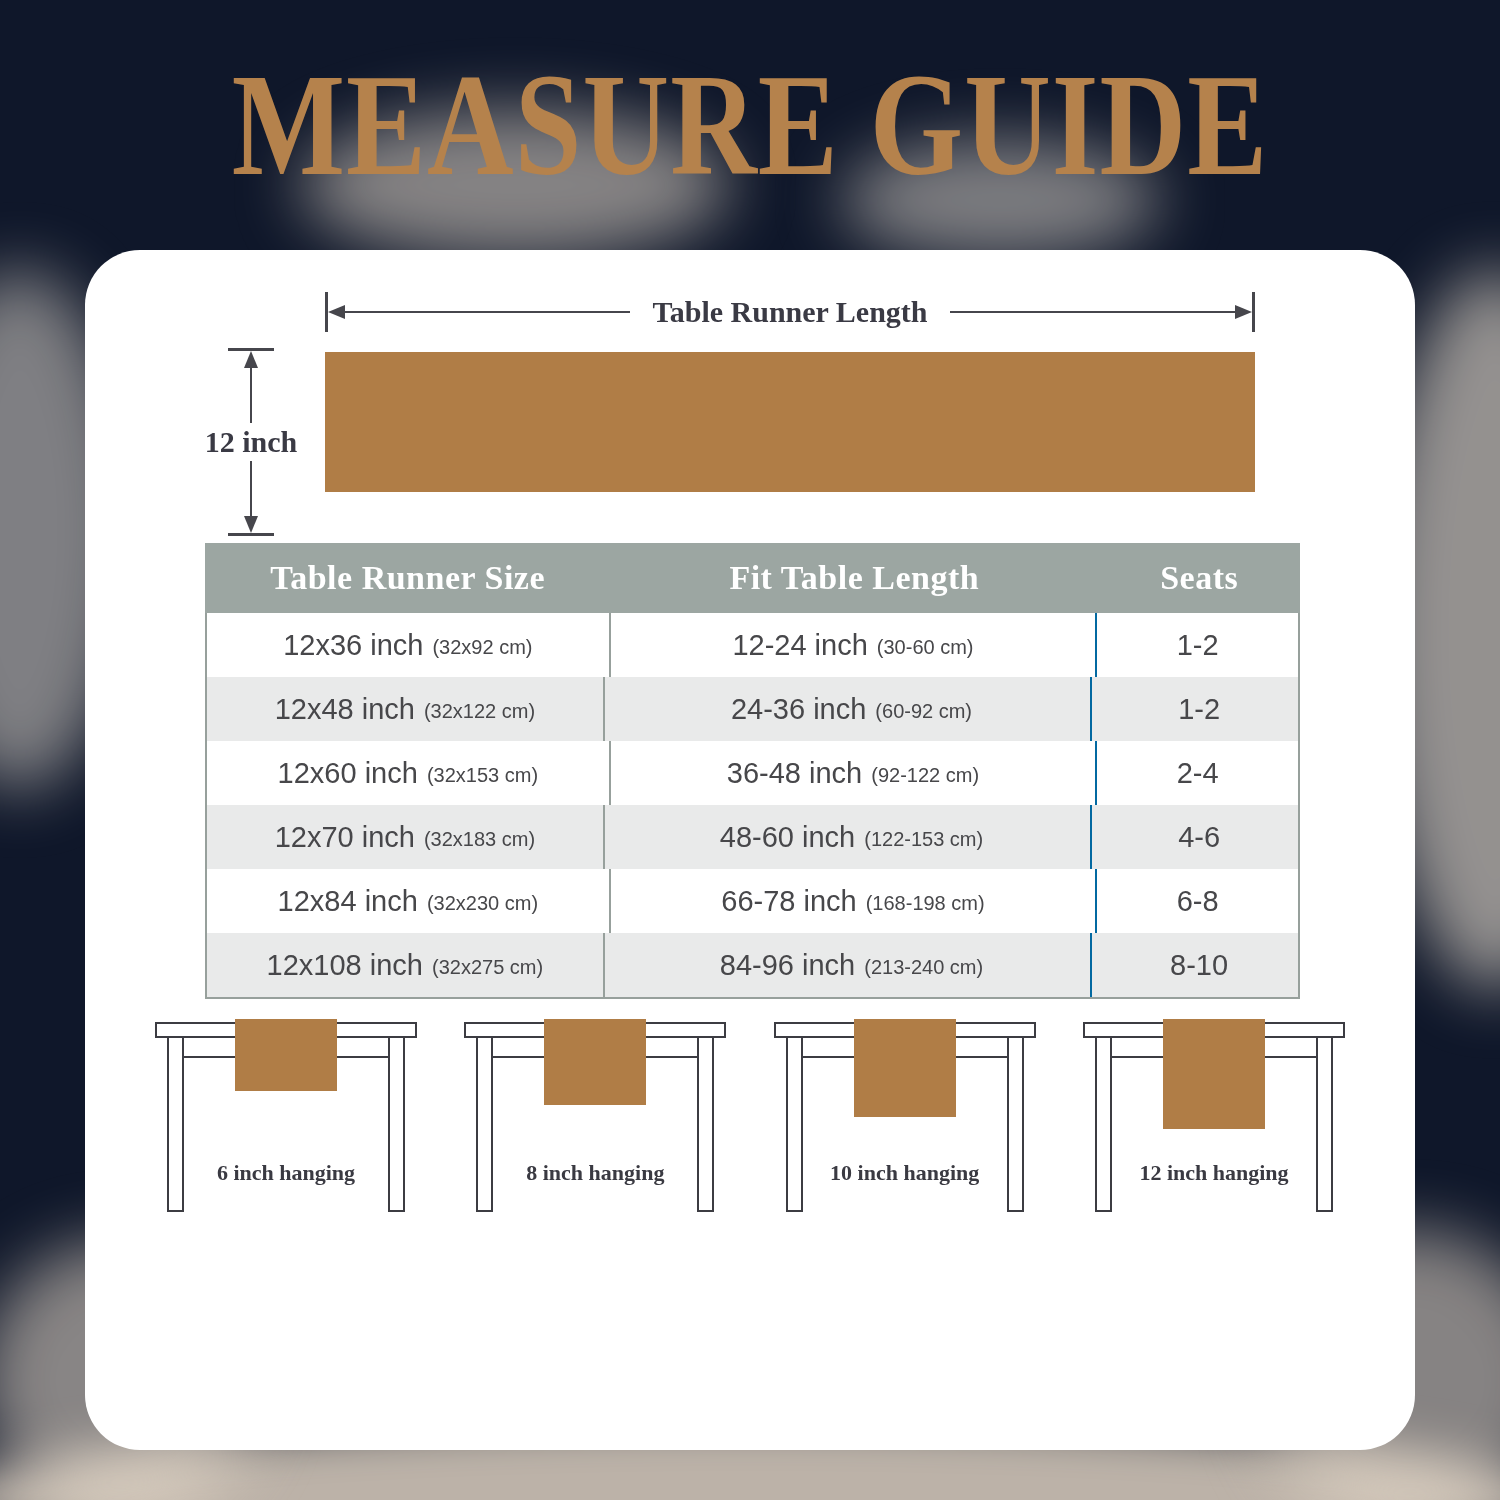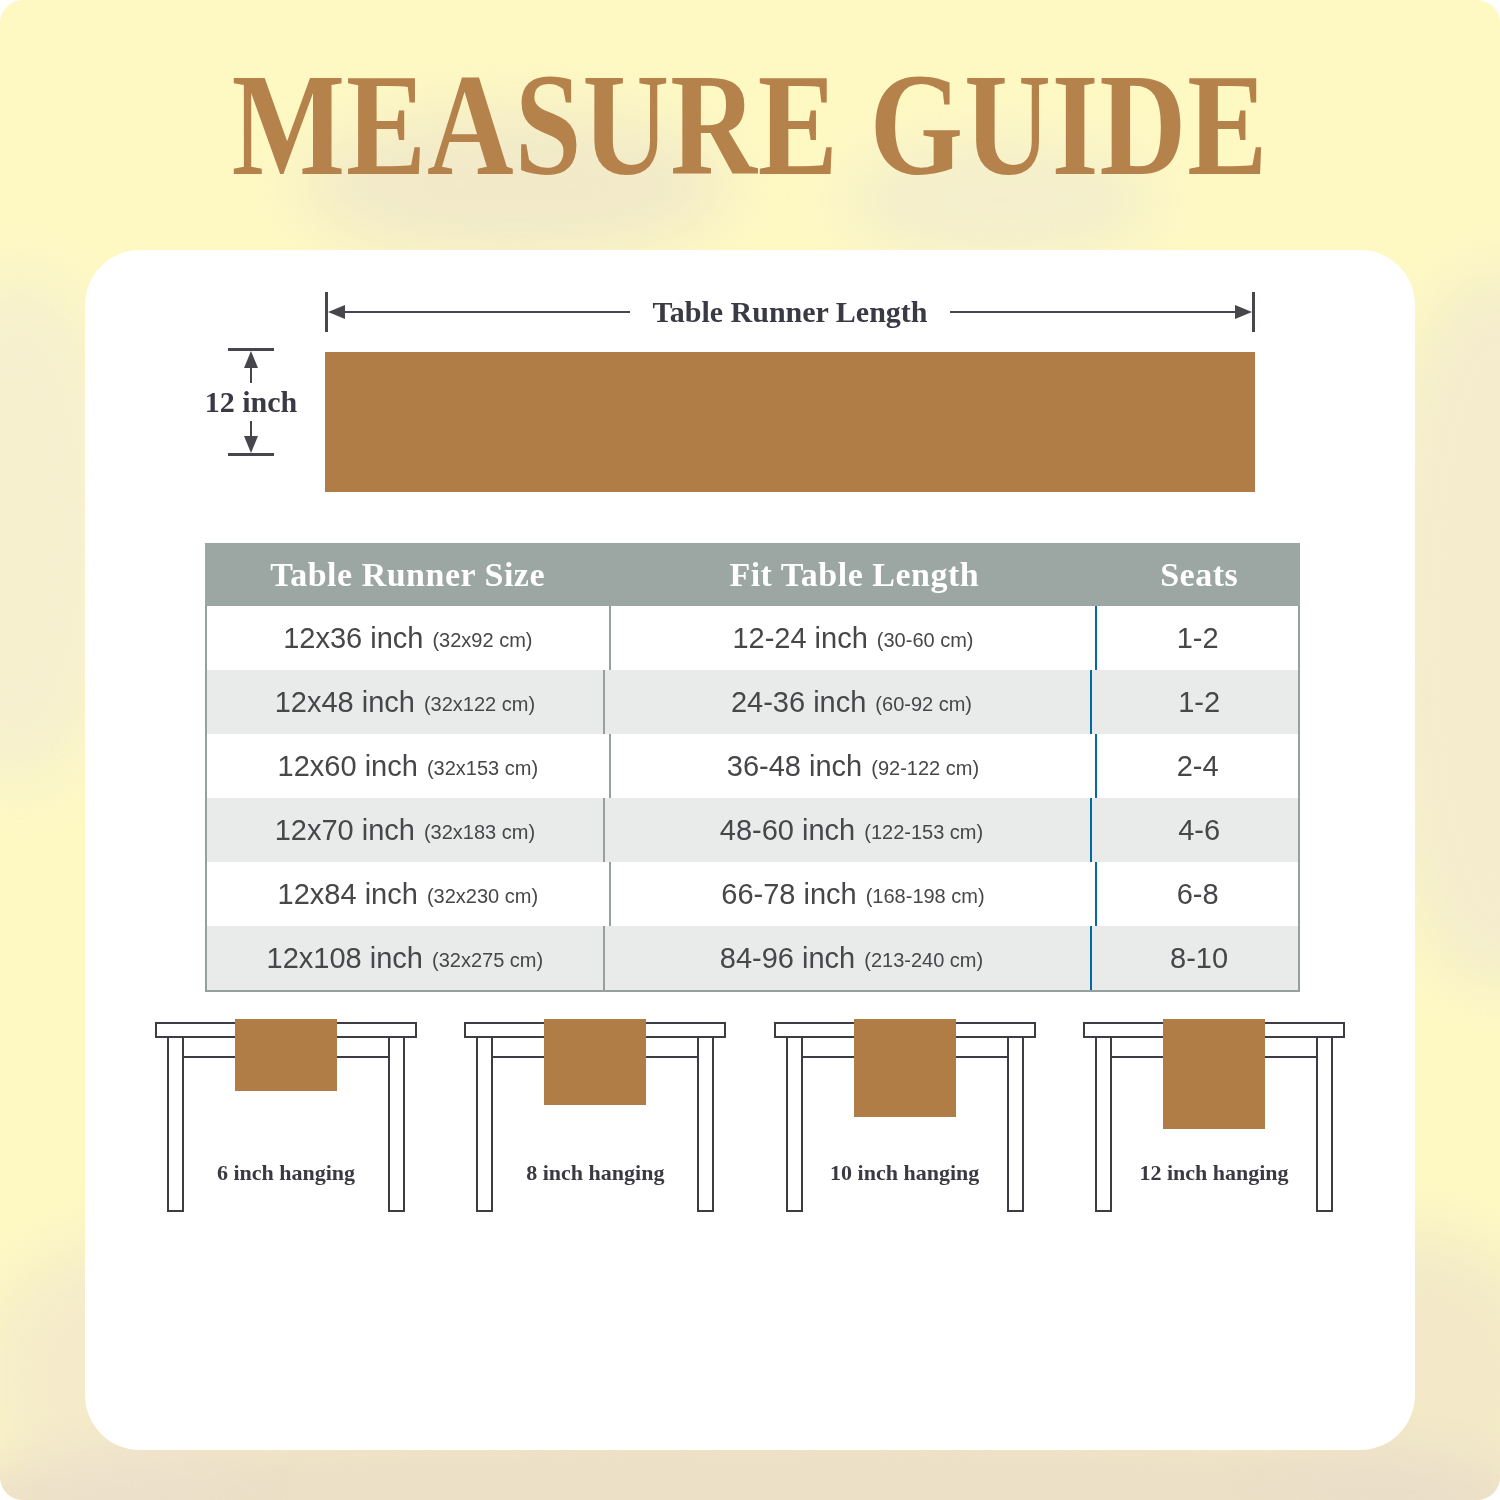--- a/index.html
+++ b/index.html
@@ -1,18 +1,18 @@
 <!DOCTYPE html>
 <html><head>
 <meta charset="utf-8">
 <style>
   html,body{margin:0;padding:0;}
   *{box-sizing:border-box;}
   .page{position:relative;width:1500px;height:1500px;overflow:hidden;
-        background:#fef9c3;font-family:"Liberation Serif",serif;border-radius:23px;}
+        background:#0f172a;font-family:"Liberation Serif",serif;}
   
   .blob{position:absolute;border-radius:50%;filter:blur(32px);}
   .b1{left:300px;top:110px;width:430px;height:150px;background:rgba(231,221,206,.55);}
   .b2{left:840px;top:140px;width:320px;height:120px;background:rgba(236,228,215,.5);}
   .b3{left:1375px;top:270px;width:240px;height:720px;background:rgba(237,227,212,.6);}
   .b4{left:-90px;top:270px;width:220px;height:520px;background:rgba(240,232,220,.5);}
   .b5{left:-60px;top:1415px;width:1620px;height:170px;background:rgba(231,218,200,.8);filter:blur(24px);}
   .b6{left:-20px;top:1240px;width:280px;height:280px;background:rgba(236,224,208,.55);}
   .b7{left:1260px;top:1230px;width:300px;height:300px;background:rgba(233,221,204,.55);}
 
@@ -31,34 +31,34 @@
             border-right:17px solid #46464c;flex:none;}
   .tri-right{width:0;height:0;border-top:7px solid transparent;border-bottom:7px solid transparent;
              border-left:17px solid #46464c;flex:none;}
   .h-line{flex:1;height:2px;background:#46464c;}
   .h-label{font-size:30px;font-weight:700;color:#3a3a44;padding:0 22px;white-space:nowrap;}
 
   
   .runner{position:absolute;left:240px;top:102px;width:930px;height:140px;background:#b07d46;}
 
   
-  .v-arrow{position:absolute;left:111px;top:98px;width:110px;height:108px;
+  .v-arrow{position:absolute;left:111px;top:98px;width:110px;height:188px;
            display:flex;flex-direction:column;align-items:center;}
   .v-endbar{width:46px;height:3px;background:#46464c;flex:none;}
   .tri-up{width:0;height:0;border-left:7px solid transparent;border-right:7px solid transparent;
           border-bottom:17px solid #46464c;flex:none;}
   .tri-down{width:0;height:0;border-left:7px solid transparent;border-right:7px solid transparent;
             border-top:17px solid #46464c;flex:none;}
   .v-line{width:2px;flex:1;min-height:6px;background:#46464c;}
   .v-label{font-size:30px;font-weight:700;color:#3a3a44;margin:2px 0;white-space:nowrap;}
 
   
   .size-table{position:absolute;left:120px;top:293px;width:1095px;
               font-family:"Liberation Sans",sans-serif;}
-  .st-header{display:flex;height:63px;background:#9ca6a2;align-items:center;}
+  .st-header{display:flex;height:70px;background:#9ca6a2;align-items:center;}
   .st-hcell{text-align:center;color:#ffffff;font-family:"Liberation Serif",serif;
             font-weight:700;font-size:34px;letter-spacing:.5px;}
   .c1{width:37%;} .c2{width:44.6%;} .c3{width:18.4%;}
   .st-body{border:2px solid #97a09c;border-top:none;}
   .st-row{display:flex;height:64px;background:#ffffff;}
   .st-row.alt{background:#e9eaea;gap:8px;}
   .st-cell{display:flex;align-items:center;justify-content:center;gap:9px;}
   .st-cell.c1{border-right:2px solid #97a09c;}
   .st-cell.c2{border-right:2px solid #0369a1;}
   .main{font-size:29px;color:#47474a;white-space:nowrap;}

